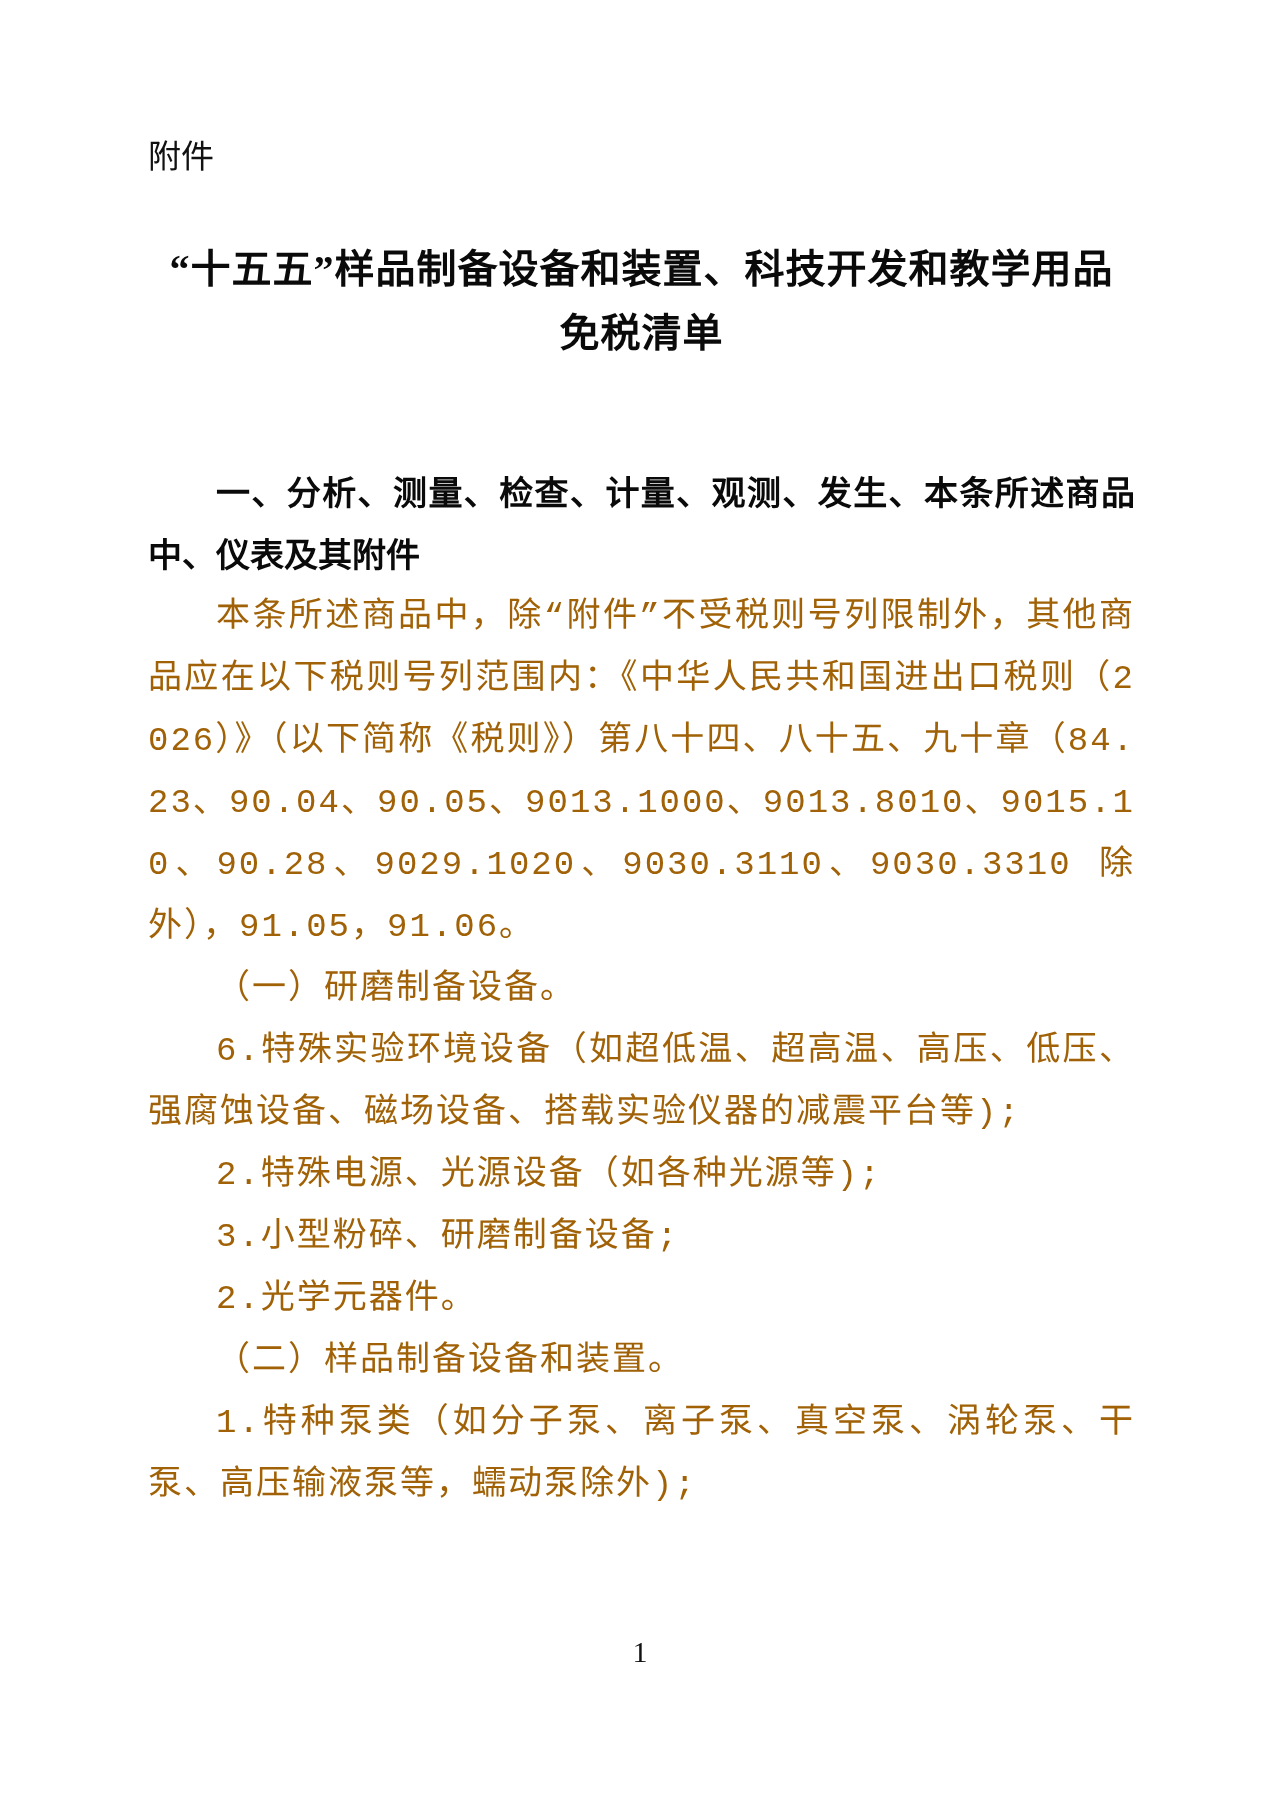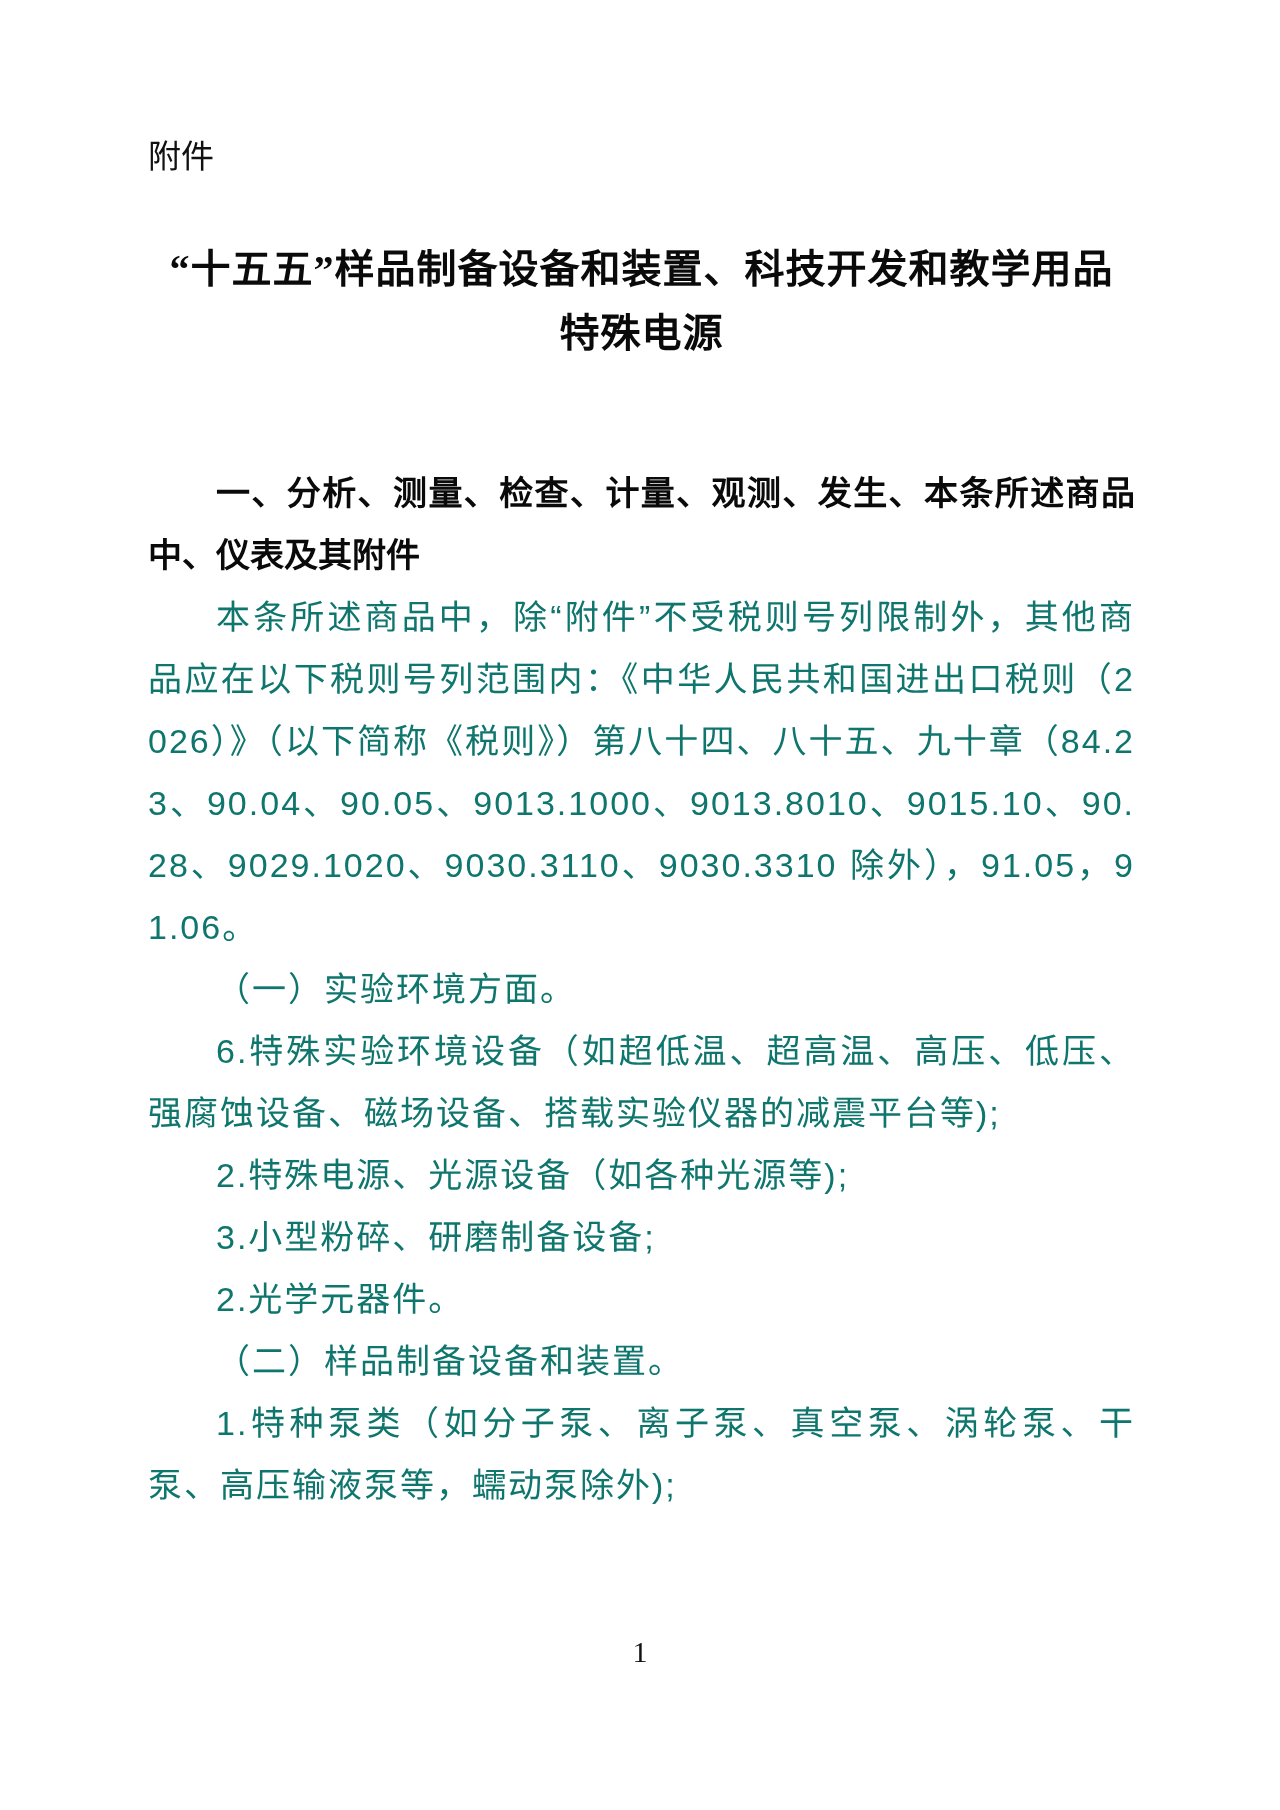--- a/index.html
+++ b/index.html
@@ -45,24 +45,24 @@
     word-break: break-all;
   }
   .para-indent { text-indent: 2em; }
   .heading {
     font-family: "Liberation Sans", "DejaVu Sans", sans-serif;
     font-weight: 700;
     letter-spacing: 0px;
     color: #0a0a0a;
   }
   .body-text {
-    font-family: Liberation Sans, sans-serif;
+    font-family: Liberation Mono, monospace;
     font-weight: 400;
     letter-spacing: 2px;
-    color: #0f766e;
+    color: #a16207;
   }
   .heading-tail {
     font-family: "Liberation Serif", "DejaVu Serif", serif;
     font-weight: 400;
     letter-spacing: 2px;
     color: #161616;
   }
   .page-number {
     position: absolute;
     top: 1616px;
@@ -77,31 +77,31 @@
 </style>
 </head>
 <body>
 
 <div class="page">
 
   <div class="attachment-label">附件</div>
 
   <div class="doc-title">
     <div>“十五五”样品制备设备和装置、科技开发和教学用品</div>
-    <div>特殊电源</div>
+    <div>免税清单</div>
   </div>
 
   <div class="content">
 
     <p class="heading para-indent">一、分析、测量、检查、计量、观测、发生、本条所述商品中、仪表及其附件</p>
 
     <p class="body-text para-indent">本条所述商品中，除“附件”不受税则号列限制外，其他商品应在以下税则号列范围内：《中华人民共和国进出口税则（2026）》（以下简称《税则》）第八十四、八十五、九十章（84.23、90.04、90.05、9013.1000、9013.8010、9015.10、90.28、9029.1020、9030.3110、9030.3310 除外），91.05，91.06。</p>
 
 
-    <p class="body-text para-indent">（一）实验环境方面。</p>
+    <p class="body-text para-indent">（一）研磨制备设备。</p>
 
     <p class="body-text para-indent">6.特殊实验环境设备（如超低温、超高温、高压、低压、强腐蚀设备、磁场设备、搭载实验仪器的减震平台等);</p>
 
     <p class="body-text para-indent">2.特殊电源、光源设备（如各种光源等);</p>
 
     <p class="body-text para-indent">3.小型粉碎、研磨制备设备;</p>
 
     <p class="body-text para-indent">2.光学元器件。</p>
 
     <p class="body-text para-indent">（二）样品制备设备和装置。</p>

